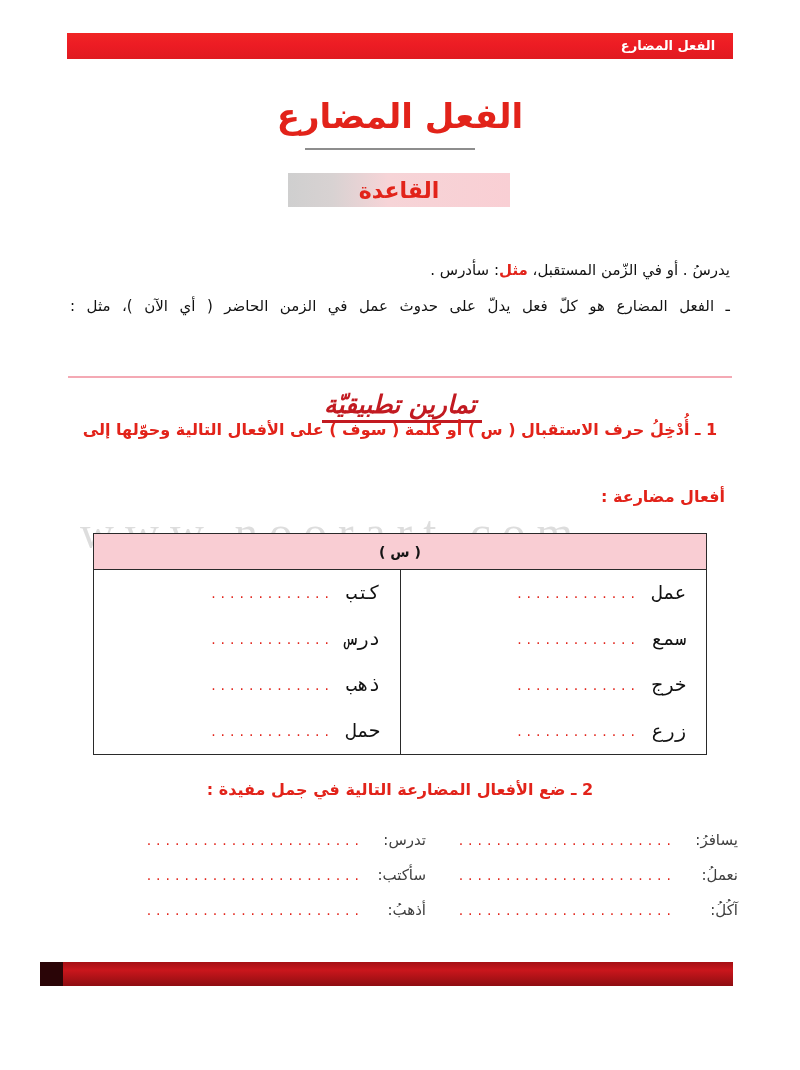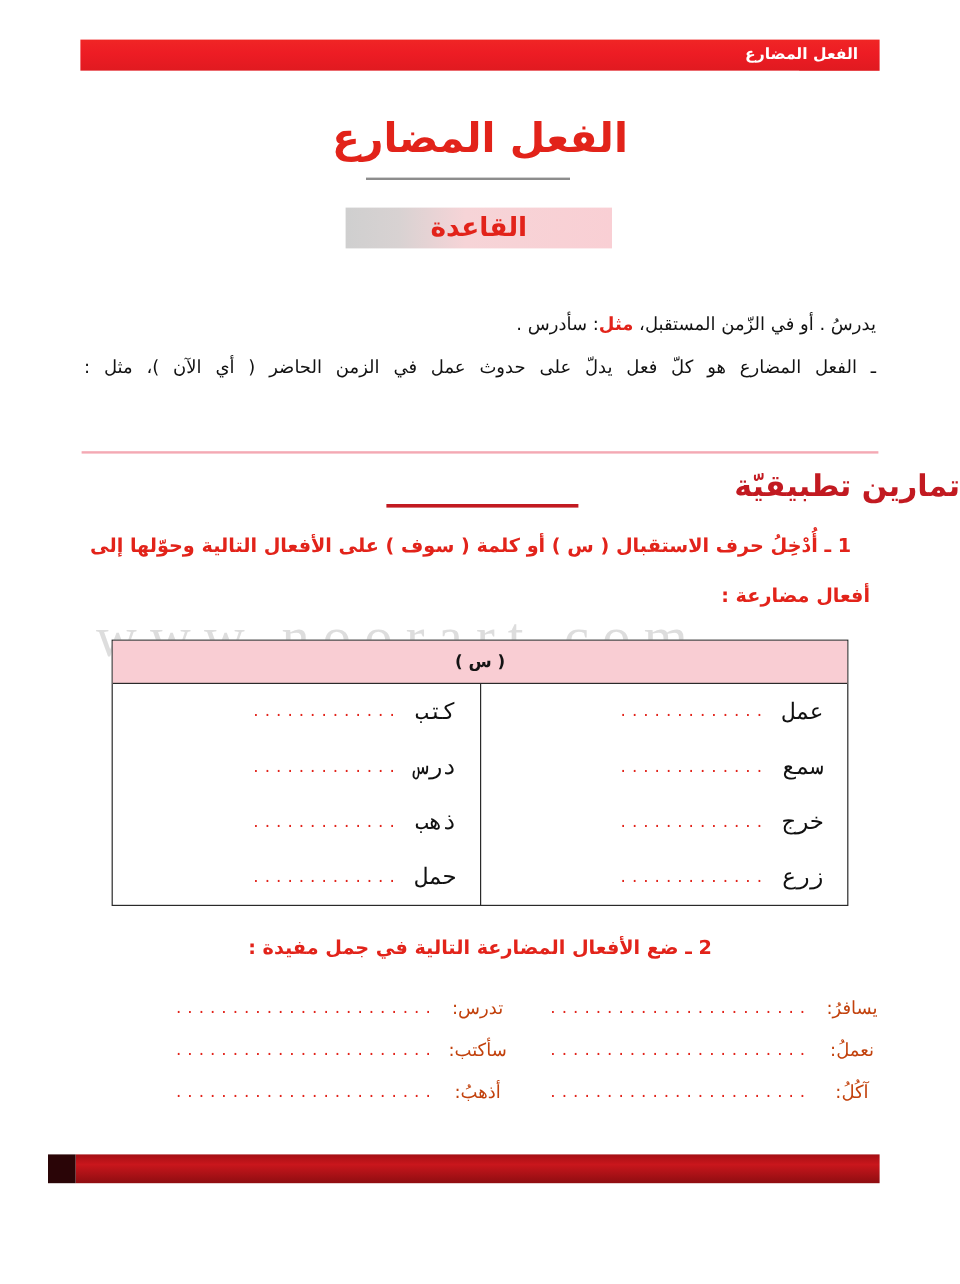--- a/index.html
+++ b/index.html
@@ -143,43 +143,45 @@
     height: 2px;
     background: #f4a9b4;
   }
 
   
   .exercises-title {
     position: absolute;
     top: 390px;
     left: 0;
     width: 800px;
+    text-align: center;
     color: #c21a21;
     font-size: 25px;
     font-weight: bold;
+    font-style: italic;
   }
   .exercises-underline {
     position: absolute;
     top: 420px;
     left: 322px;
     width: 160px;
     height: 3px;
     background: #c21a21;
   }
 
   
   .q-text {
     position: absolute;
     color: #e2231a;
     font-size: 16px;
     font-weight: bold;
     direction: rtl;
     white-space: nowrap;
   }
-  #q1-line1 { top: 445px; left: 75px; width: 650px; text-align: left; }
+  #q1-line1 { top: 420px; left: 75px; width: 650px; text-align: center; }
   #q1-line2 { top: 487px; left: 75px; width: 650px; text-align: right; }
   #q2-line  { top: 780px; left: 75px; width: 650px; text-align: center; }
 
   
   .ex-table {
     position: absolute;
     top: 533px;
     left: 93px;
     width: 614px;
     height: 222px;
@@ -253,24 +255,24 @@
     direction: rtl;
   }
   .answer-row {
     display: flex;
     align-items: center;
     height: 35px;
     direction: rtl;
   }
   .ans-word {
     font-size: 15px;
-    color: #c2410c;
+    color: #404040;
     white-space: nowrap;
     min-width: 56px;
-    text-align: center;
+    text-align: right;
   }
   .ans-dots {
     color: #e2231a;
     font-size: 14px;
     letter-spacing: 5px;
     white-space: nowrap;
     overflow: hidden;
   }
   .ans-dots.d1 { width: 238px; margin: 0 6px 0 12px; }
   .ans-dots.d2 { width: 250px; margin: 0 6px 0 0; }

